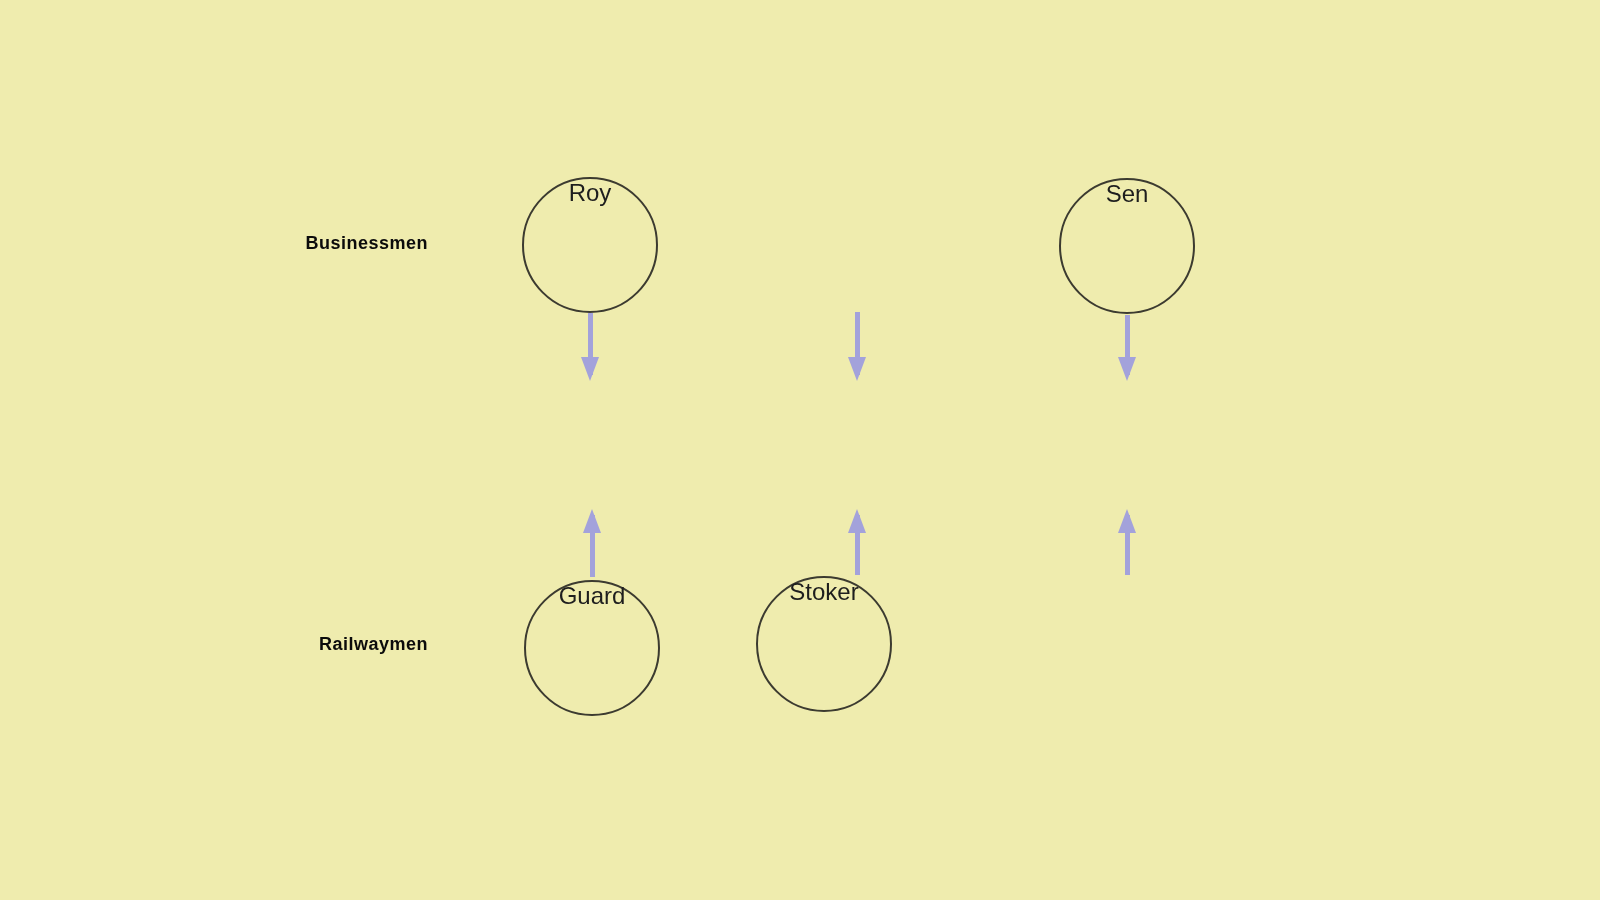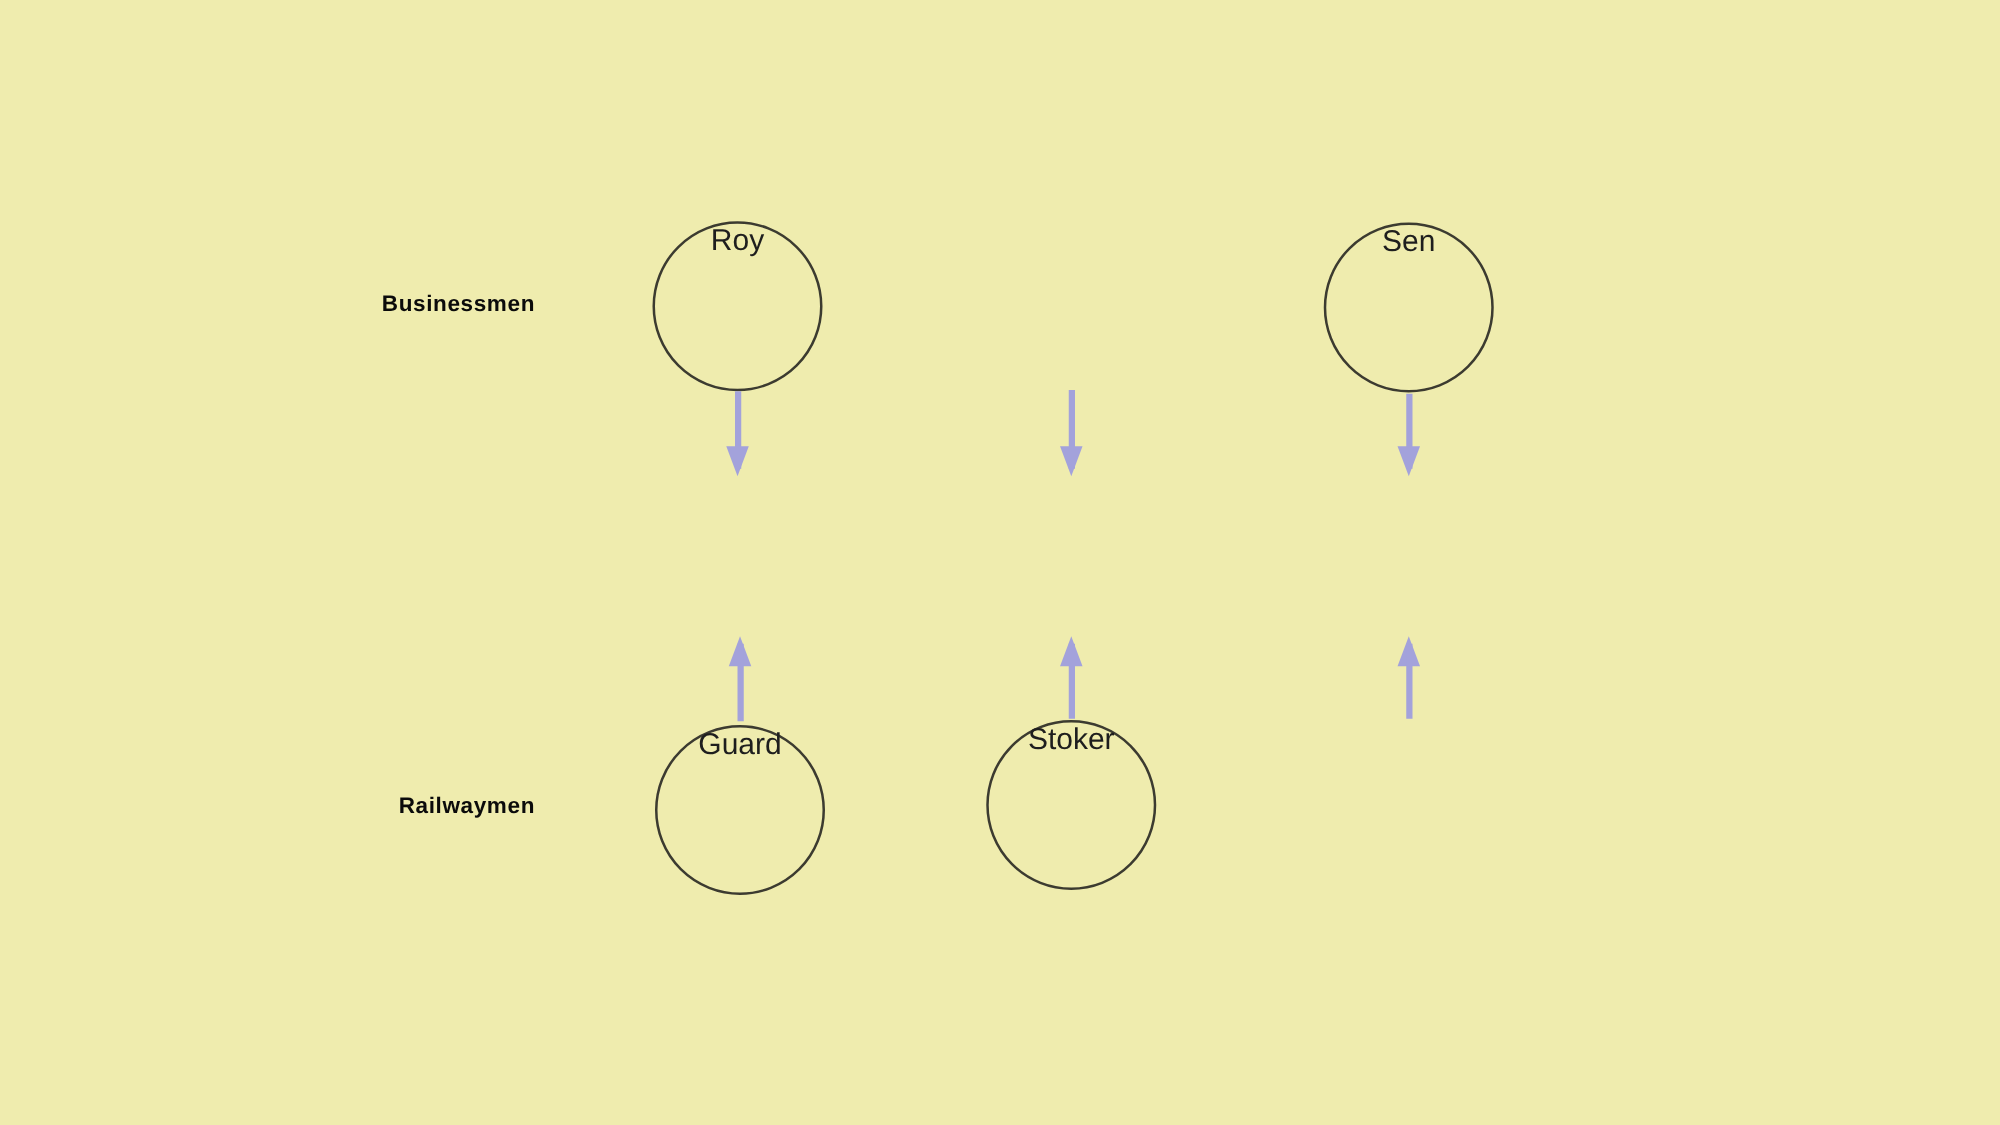--- a/index.html
+++ b/index.html
@@ -132,18 +132,18 @@
   </div>
   <div class="arrow up" style="left:1118px; top:509px; height:66px;">
     <div class="head"></div>
     <div class="shaft"></div>
   </div>
 
   <div class="node" style="left:524px; top:580px;">
     <span>Guard</span>
   </div>
 
-  <div class="node" style="left:789px; top:576px;">
+  <div class="node" style="left:756px; top:576px;">
     <span>Stoker</span>
   </div>
 
 
 </div>
 
 </body></html>

